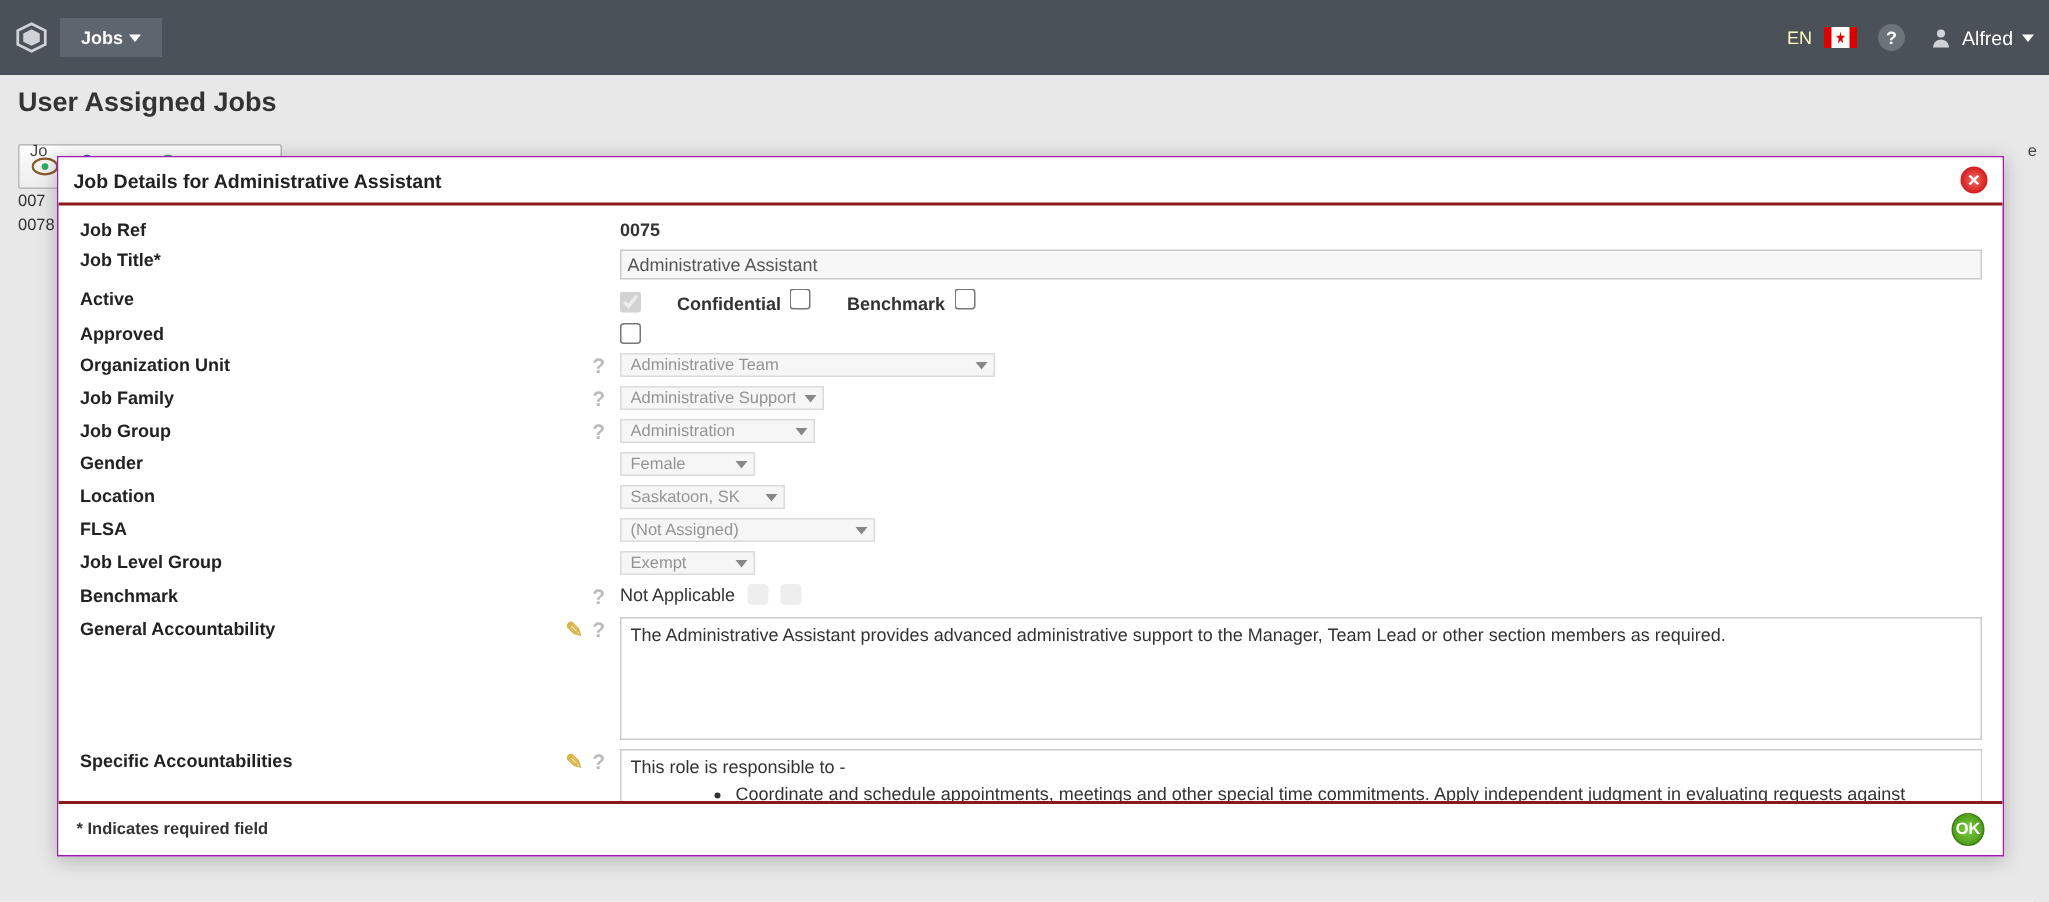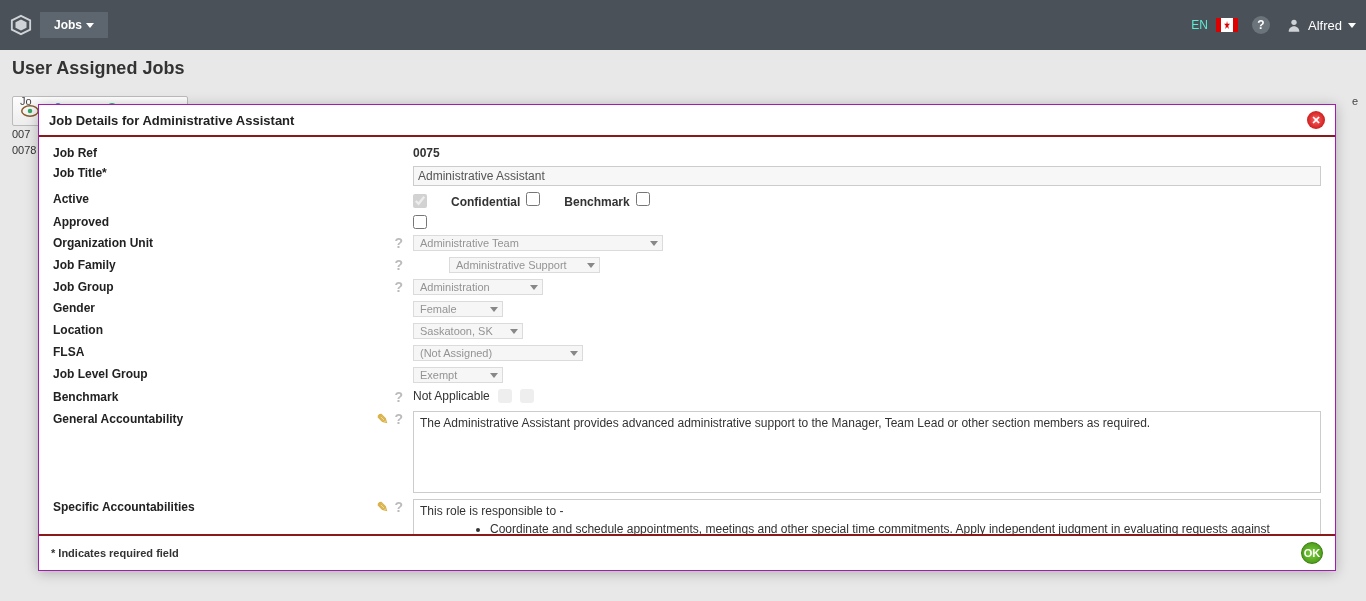--- a/index.html
+++ b/index.html
@@ -4,21 +4,21 @@
   <style>
     * { box-sizing: border-box; margin: 0; padding: 0; }
     body { font-family: Verdana, Arial, sans-serif; font-size: 12px; background: #e8e8e8; color: #333; width: 1366px; height: 601px; overflow: hidden; position: relative; }
     
     
     .topbar { background: #4a5158; height: 50px; display: flex; align-items: center; padding: 0 10px; color: #fff; }
     .logo-icon { width: 22px; height: 22px; margin-right: 8px; }
     .logo-icon svg { width:100%; height:100%; }
     .topbar-menu { background: #5d656e; padding: 6px 14px; font-weight: bold; display:flex; align-items:center; gap:4px; cursor:pointer; }
     .topbar-spacer { flex: 1; }
-    .lang { margin-right: 8px; color:#5eead4; font-size:12px; }
+    .lang { margin-right: 8px; color:#fef9c3; font-size:12px; }
     .flag { width: 22px; height: 14px; display:inline-block; position:relative; margin-right:14px; background:#d00; }
     .flag::before { content:''; position:absolute; left:5px; top:0; width:12px; height:14px; background:#fff; }
     .flag::after { content:''; position:absolute; left:8px; top:3px; width:6px; height:8px; background:#d00; clip-path: polygon(50% 0, 60% 35%, 100% 35%, 70% 60%, 80% 100%, 50% 75%, 20% 100%, 30% 60%, 0 35%, 40% 35%); }
     .help-icon { width:18px;height:18px; border-radius:50%; background:#6b737b; color:#fff; display:flex; align-items:center; justify-content:center; font-weight:bold; margin-right:16px; cursor:pointer; font-size:12px;}
     .user-chip { display:flex; align-items:center; gap:6px; cursor:pointer; font-size:13px;}
     .user-icon { width:16px;height:16px; }
     
     
     .page-area { padding: 8px 12px; }
     .page-title { font-size: 18px; font-weight: bold; margin-bottom: 17px; }
@@ -46,21 +46,21 @@
     .aux-icons { display:flex; gap:6px; align-items:center; }
     .q { color:#bbb; font-weight:bold; font-size:14px; cursor:help;}
     .pencil { color:#d9b24a; font-size:14px; cursor:pointer; }
     .form-value { flex:1; display:flex; align-items:center; gap:22px; }
     .static-value { font-weight:bold; }
     .text-input { width:100%; border:1px solid #ccc; padding:2px 4px; font-size:12px; background:#f7f7f7; color:#555;}
     .sel { border:1px solid #ccc; background:#f2f2f2; color:#666; font-size:11px; padding:1px 18px 1px 6px; appearance:none; position:relative;}
     .sel-wrap { position:relative; display:inline-block;}
     .sel-wrap::after { content:''; position:absolute; right:5px; top:50%; transform:translateY(-40%); border-left:4px solid transparent; border-right:4px solid transparent; border-top:5px solid #888; pointer-events:none;}
     .sel.w250 { width:250px;}
-    .sel.w155 { width:151px;margin-left:36px;}
+    .sel.w155 { width:136px;}
     .sel.w130 { width:130px;}
     .sel.w110 { width:110px;}
     .sel.w90  { width:90px;}
     .sel.w170 { width:170px;}
     .chk { width:14px; height:14px; }
     .chk-label { font-weight:bold; margin-left:2px; margin-right:6px; }
     .text-area { width:100%; min-height:82px; border:1px solid #ccc; padding:4px 6px; font-size:12px; background:#fff; color:#333; resize:none; overflow:auto;}
     .spec-box { width:100%; height:52px; border:1px solid #ccc; padding:4px 6px; font-size:12px; background:#fff; color:#333; overflow-y:scroll;}
     .spec-box ul { margin:4px 0 0 70px; }
     .spec-box li { margin-bottom:2px;}

